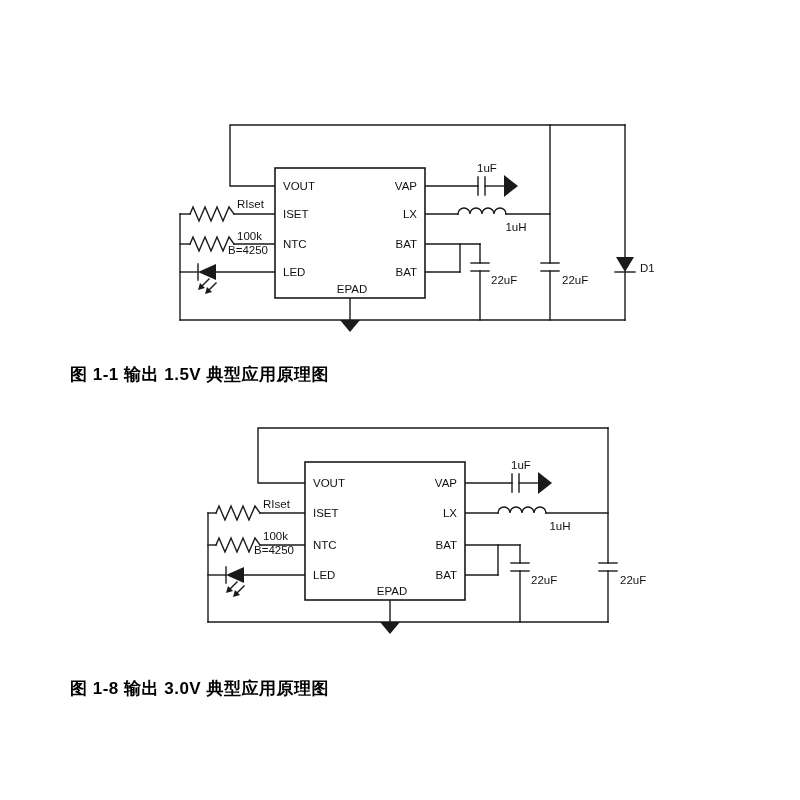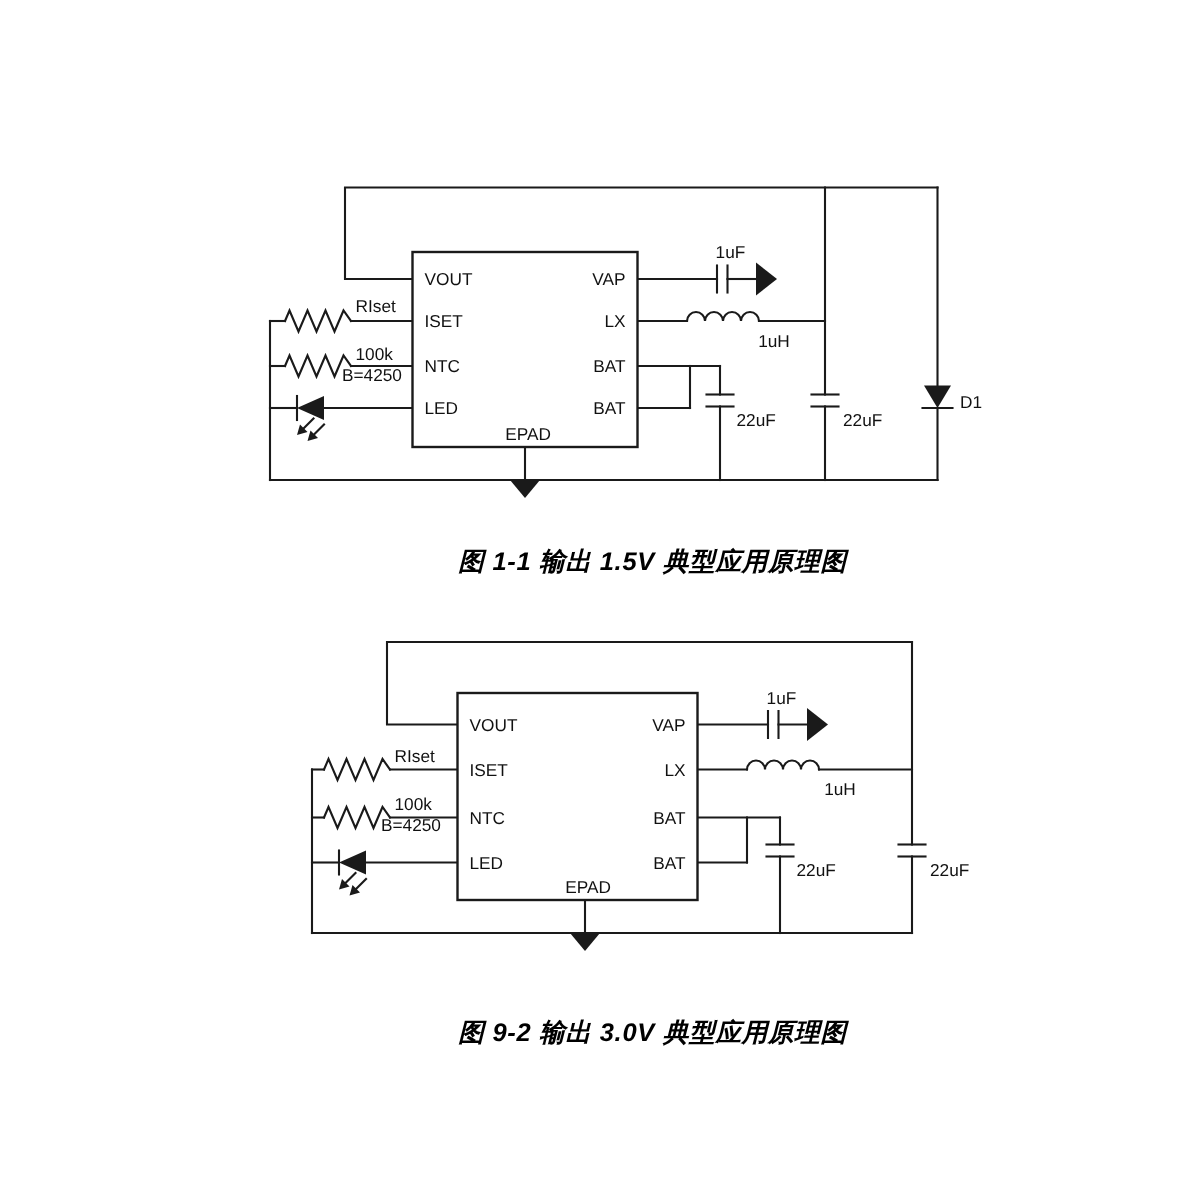--- a/index.html
+++ b/index.html
@@ -3,22 +3,22 @@
 <meta charset="utf-8">
 <style>
   * { margin:0; padding:0; box-sizing:border-box; }
   html,body { width:800px; height:800px; background:#ffffff; font-family:"Liberation Sans", sans-serif; }
   .page { position:relative; width:800px; height:800px; background:#ffffff; overflow:hidden; }
   .schematic { position:absolute; left:0; }
   svg text { font-family:"Liberation Sans", sans-serif; font-size:11.5px; fill:#111111; }
   .w { stroke:#1a1a1a; stroke-width:1.4; fill:none; stroke-linecap:square; }
   .f { fill:#1a1a1a; stroke:none; }
   .icbox { fill:#ffffff; stroke:#1a1a1a; stroke-width:1.6; }
-  .caption { position:absolute; left:70px; width:730px; text-align:center;
-             font-size:17px; font-weight:bold; color:#000000; letter-spacing:0.5px;font-style:italic; }
+  .caption { position:absolute; left:70px; width:730px; 
+             font-size:17px; font-weight:bold; color:#000000; letter-spacing:0.5px; }
 </style>
 </head>
 <body>
 
 <div class="page">
 
   <svg class="schematic" style="top:100px" width="800" height="285" viewBox="0 0 800 285">
 
     <g>
 
@@ -202,15 +202,15 @@
 
     <g>
       <line class="w" x1="599" y1="148" x2="617" y2="148"></line>
       <line class="w" x1="599" y1="156" x2="617" y2="156"></line>
     </g>
     <text x="620" y="169">22uF</text>
 
     <polygon class="f" points="380,207 400,207 390,219"></polygon>
   </svg>
 
-  <div class="caption" style="top:677px">图  9-2  输出 3.0V 典型应用原理图</div>
+  <div class="caption" style="top:677px">图  1-8  输出 3.0V 典型应用原理图</div>
 
 </div>
 
 </body></html>

